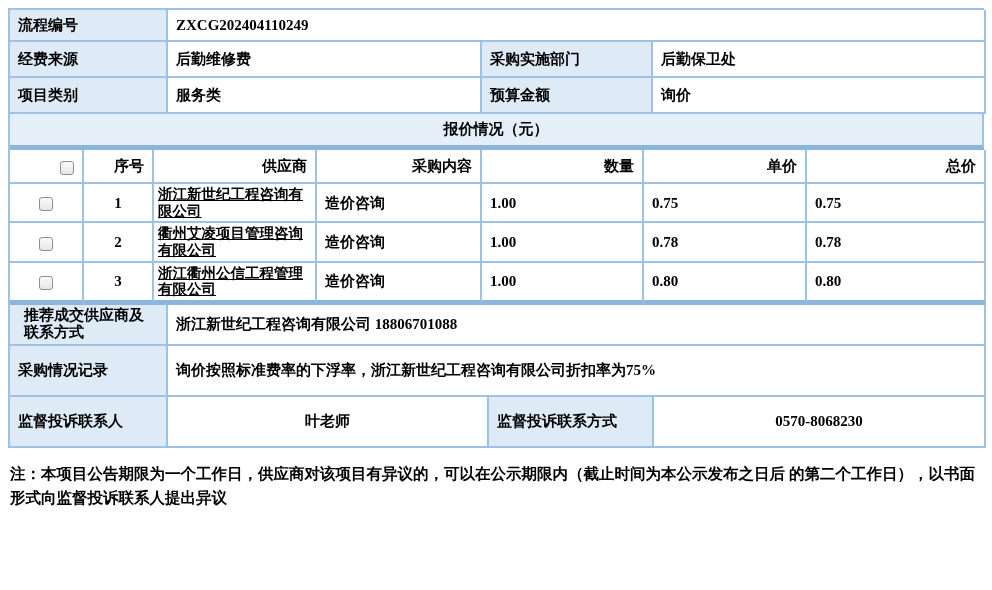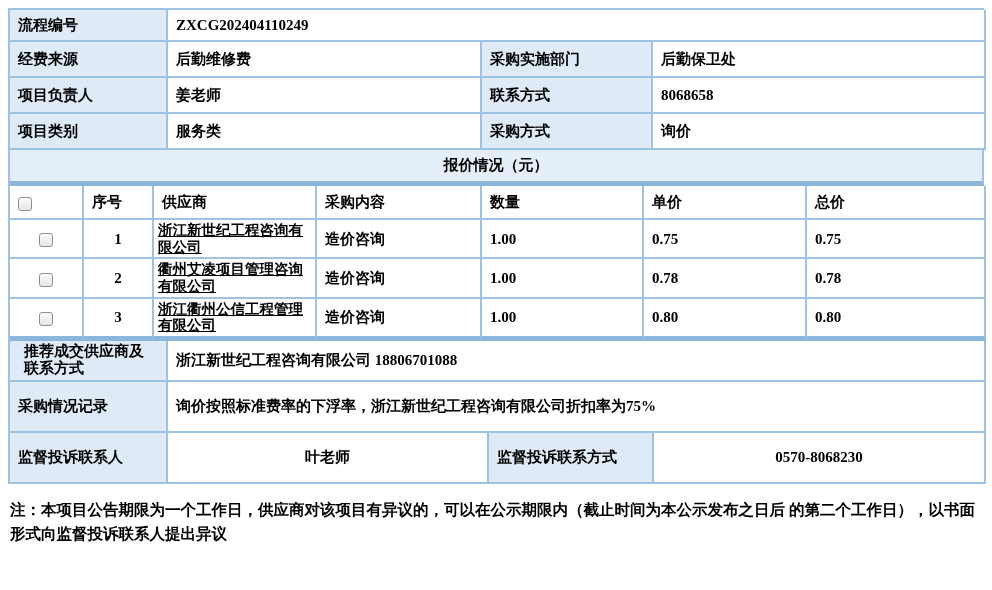--- a/index.html
+++ b/index.html
@@ -41,21 +41,21 @@
     background: #E4EFF9;
     border-right: 2px solid #9CC2E5;
     border-bottom: 5px solid #8CB5DB;
     height: 36px;
     display: flex;
     align-items: center;
     justify-content: center;
     font-size: 15px;
   }
   .quote-tbl td { height: 34px; }
-  .quote-tbl tr.hdr td { background: #ffffff; text-align: left; }
+  .quote-tbl tr.hdr td { background: #ffffff; text-align: right; }
   .quote-tbl tr.data td { height: 37px; }
   .quote-tbl tr.last td { border-bottom: 5px solid #8CB5DB; }
   .quote-tbl td.supplier { font-size: 14.5px; line-height: 1.15; padding: 2px 4px; text-decoration: underline; }
   .checkbox {
     display: inline-block;
     width: 14px; height: 14px;
     border: 1px solid #8f8f8f;
     border-radius: 3px;
     background: linear-gradient(#fbfbfb, #e6e6e6);
     vertical-align: middle;
@@ -88,29 +88,23 @@
         <td class="lbl">流程编号</td>
         <td class="val" colspan="3">ZXCG202404110249</td>
       </tr>
       <tr>
         <td class="lbl">经费来源</td>
         <td class="val">后勤维修费</td>
         <td class="lbl">采购实施部门</td>
         <td class="val">后勤保卫处</td>
       </tr>
       <tr>
-        <td class="lbl">项目负责人</td>
-        <td class="val">姜老师</td>
-        <td class="lbl">联系方式</td>
-        <td class="val">8068658</td>
-      </tr>
-      <tr>
         <td class="lbl">项目类别</td>
         <td class="val">服务类</td>
-        <td class="lbl">采购方式</td>
+        <td class="lbl">预算金额</td>
         <td class="val">询价</td>
       </tr>
     </tbody>
       </table>
 
     <div class="band">报价情况（元）</div>
 
     <table class="quote-tbl">
       <colgroup>
           <col style="width:74px">

